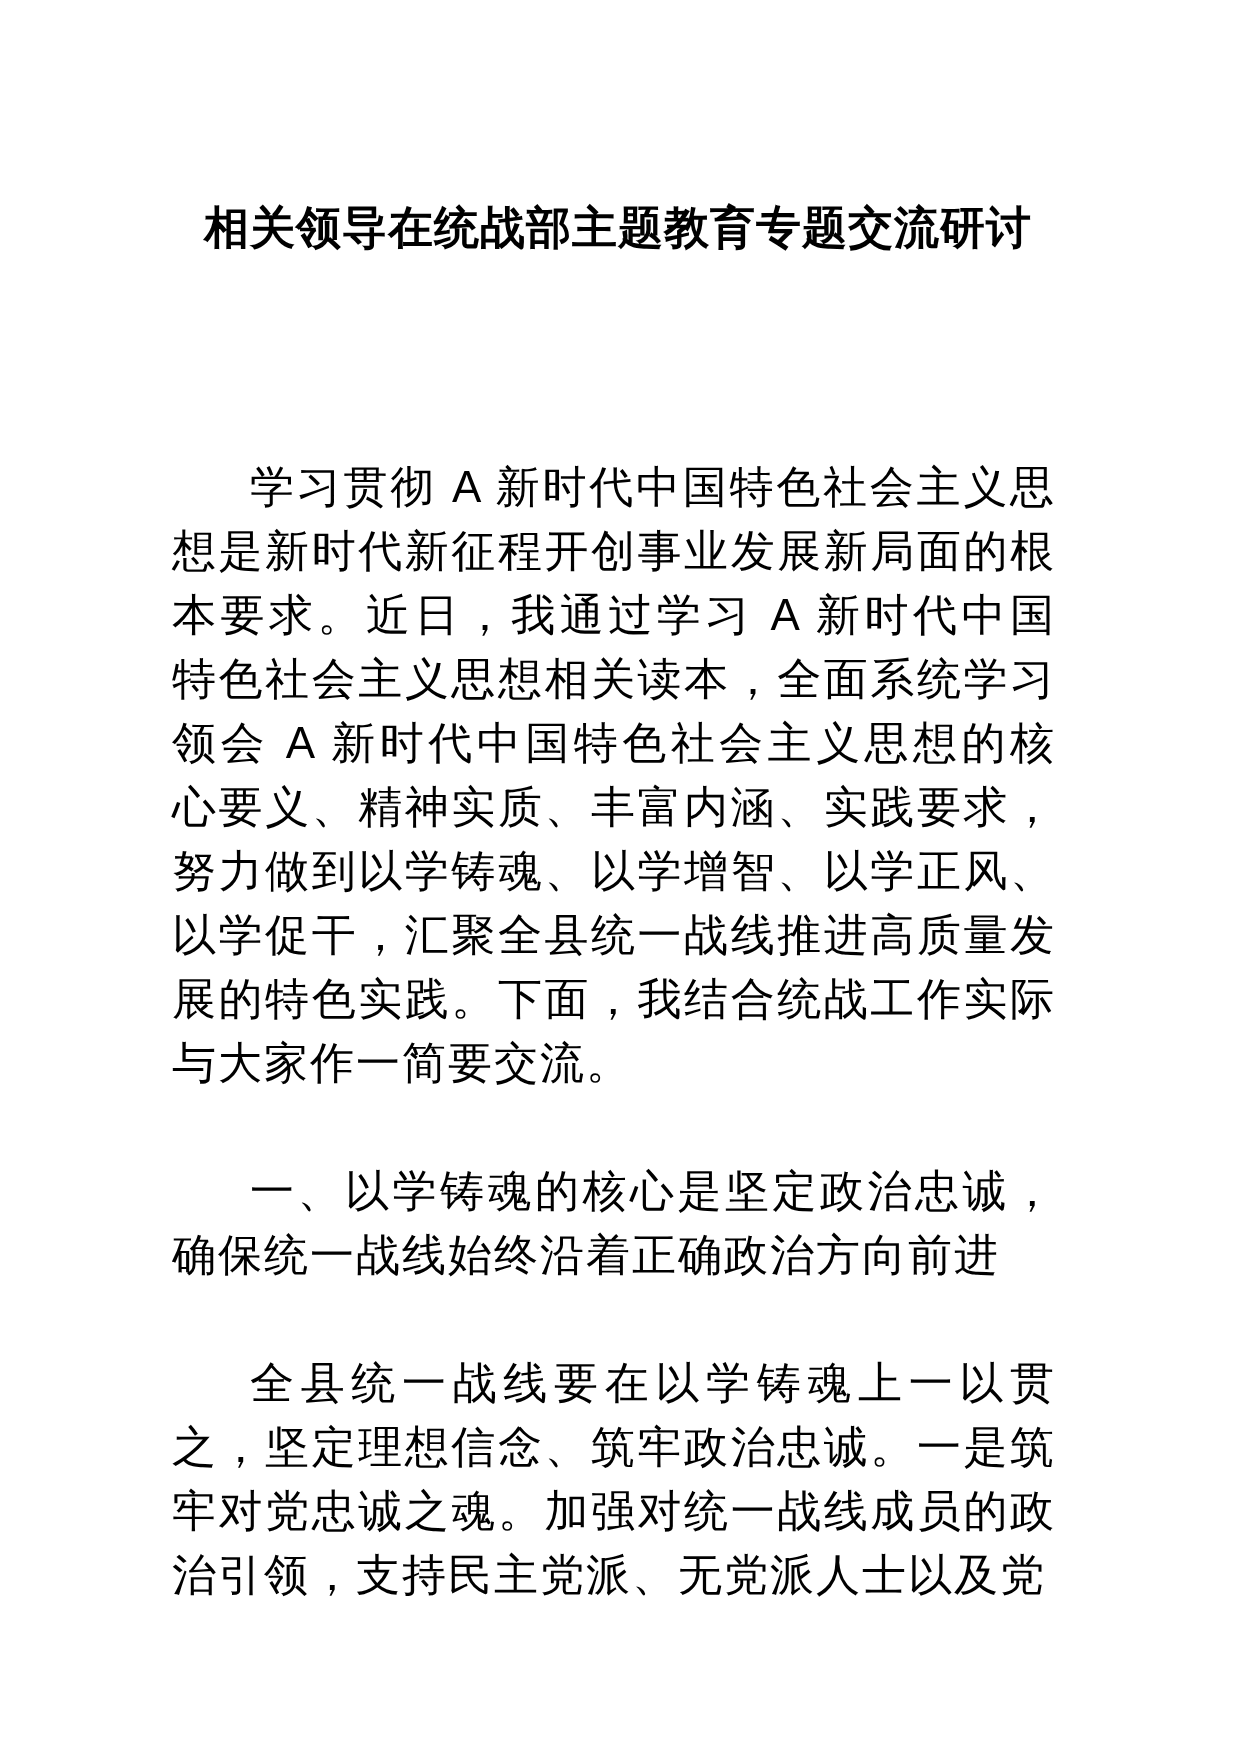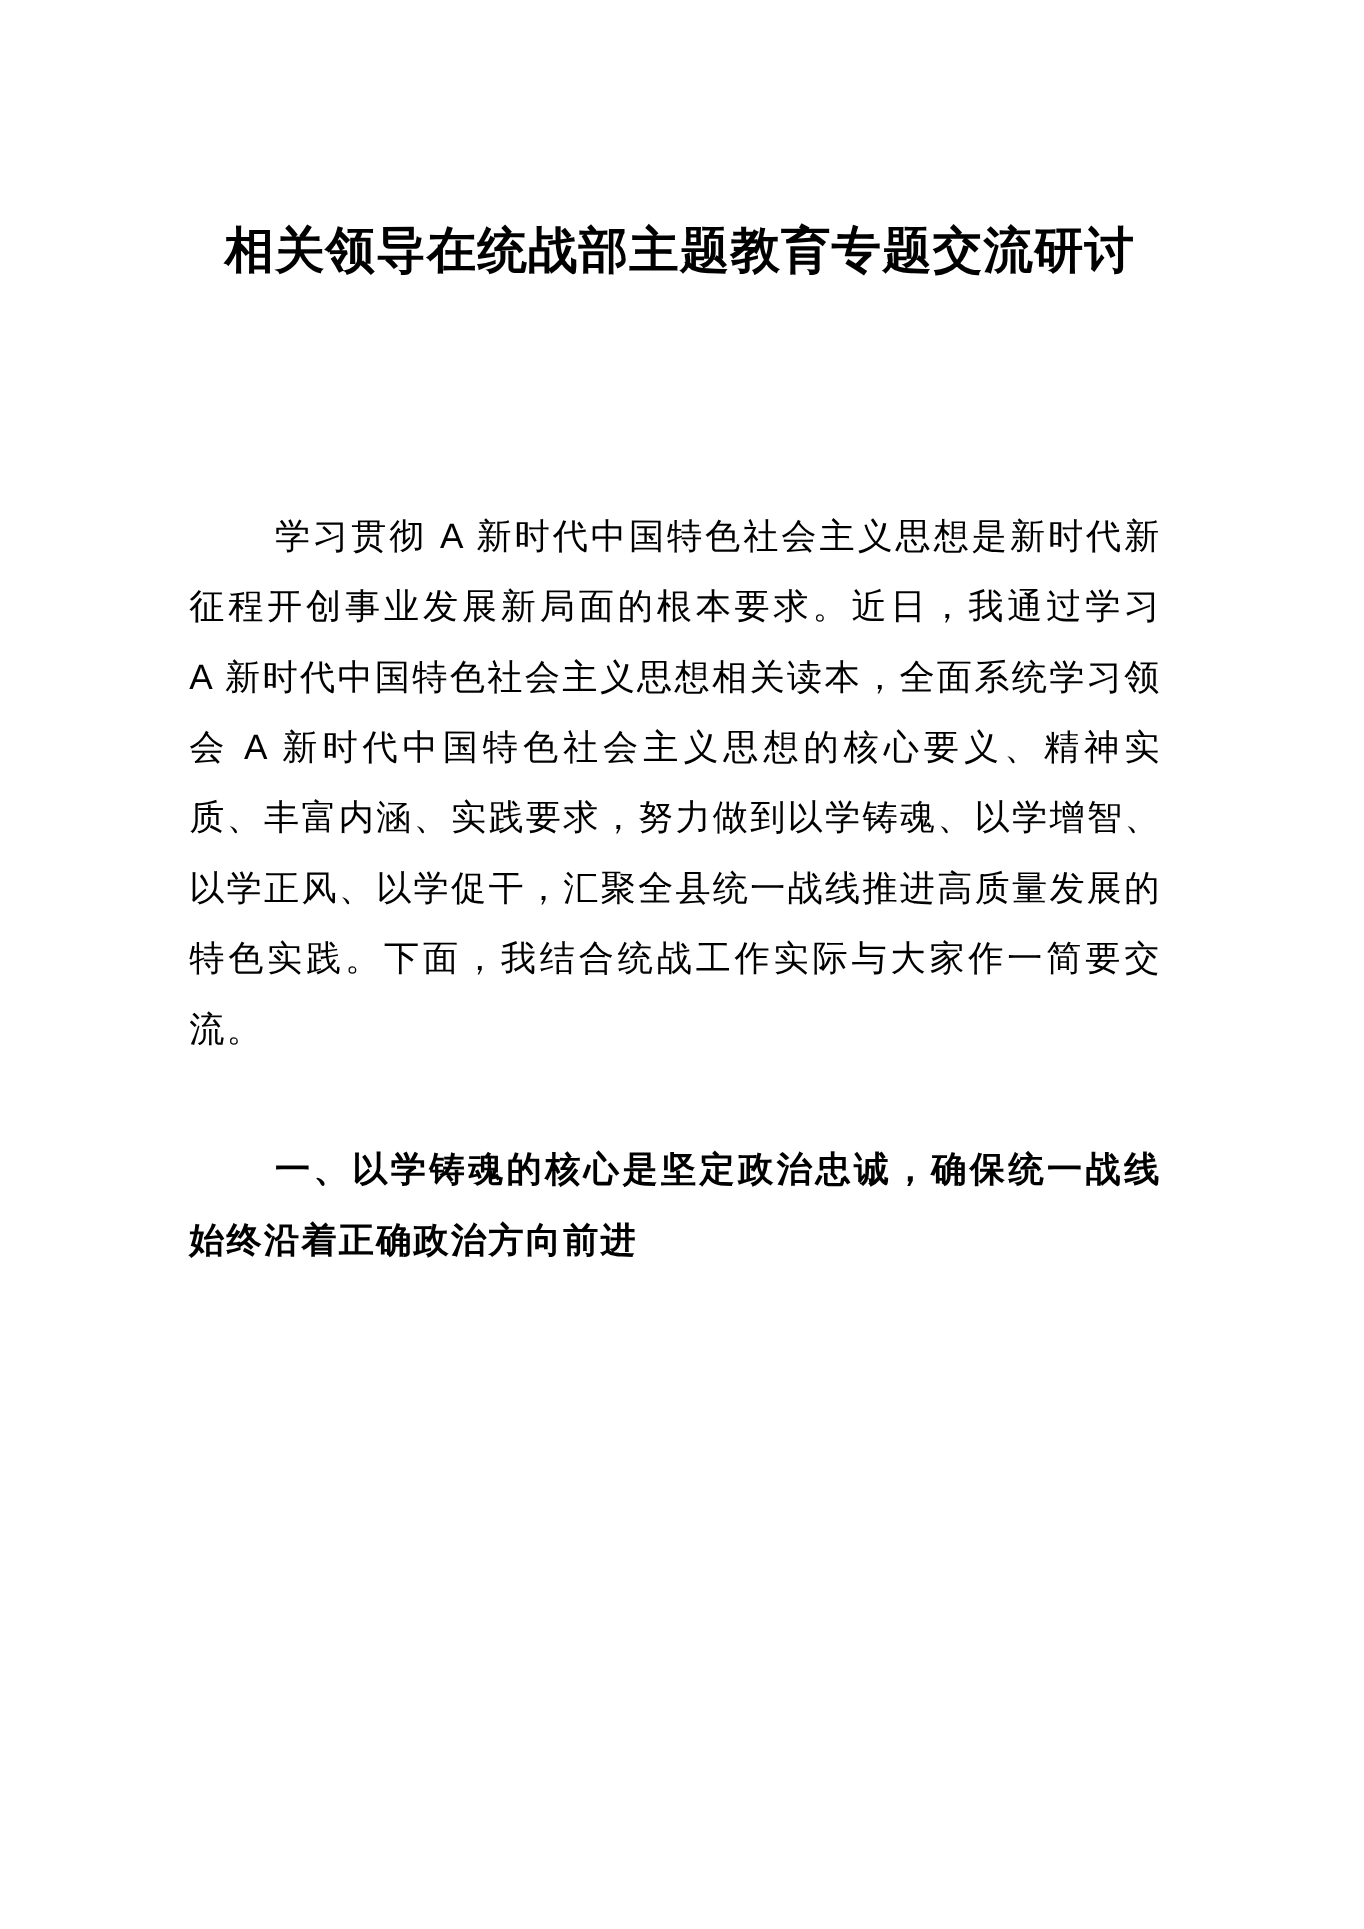--- a/index.html
+++ b/index.html
@@ -25,42 +25,43 @@
     line-height: 155px;
     font-weight: bold;
     text-align: center;
     letter-spacing: 1px;
     white-space: nowrap;
   }
   .doc-title .title-line {
     display: block;
   }
   .para {
-    font-size: 32px;
+    font-size: 44px;
     line-height: 64px;
     text-align: justify;
     text-align-last: left;
     letter-spacing: 2px;
     margin: 0 8px 64px 0;
     text-indent: 78px;
   }
   .para.first-para {
     margin-top: 150px;
   }
   .para.section-heading {
-    font-weight: bold;
+    font-weight: normal;
   }
 </style>
 </head>
 <body>
 
 <div class="page">
 
   <h1 class="doc-title">
     <span class="title-line">相关领导在统战部主题教育专题交流研讨</span>
   </h1>
 
   <p class="para first-para">学习贯彻 A 新时代中国特色社会主义思想是新时代新征程开创事业发展新局面的根本要求。近日，我通过学习 A 新时代中国特色社会主义思想相关读本，全面系统学习领会 A 新时代中国特色社会主义思想的核心要义、精神实质、丰富内涵、实践要求，努力做到以学铸魂、以学增智、以学正风、以学促干，汇聚全县统一战线推进高质量发展的特色实践。下面，我结合统战工作实际与大家作一简要交流。</p>
 
   <p class="para section-heading">一、以学铸魂的核心是坚定政治忠诚，确保统一战线始终沿着正确政治方向前进</p>
 
+  <p class="para">全县统一战线要在以学铸魂上一以贯之，坚定理想信念、筑牢政治忠诚。一是筑牢对党忠诚之魂。加强对统一战线成员的政治引领，支持民主党派、无党派人士以及党</p>
 
 </div>
 
 </body></html>

